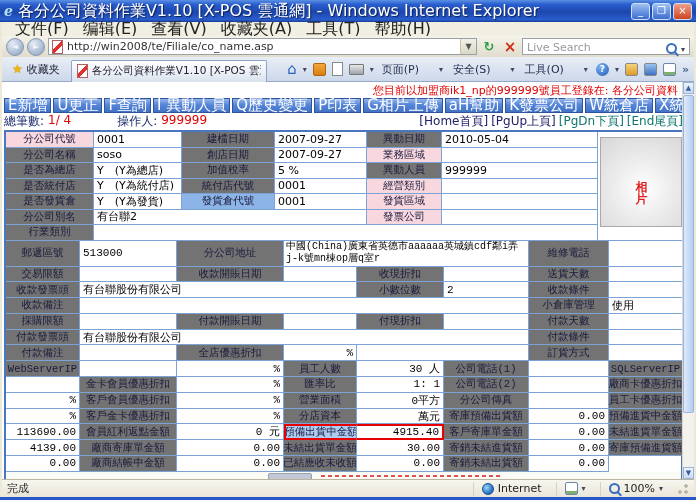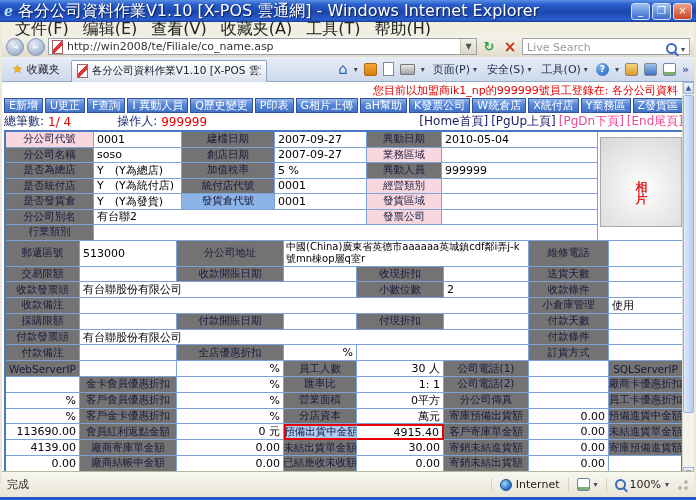--- a/index.html
+++ b/index.html
@@ -57,42 +57,42 @@
   .tab{width:196px;height:22px;margin-left:4px;margin-top:3px;
     background:linear-gradient(#fefefe,#ecf0f6 55%,#d9e1ee);border:1px solid #8ea4c8;border-bottom:none;
     border-radius:2px 2px 0 0;display:flex;align-items:center;gap:4px;padding:0 5px;box-sizing:border-box}
   .tab-title{font-size:10.5px;color:#223;white-space:nowrap;overflow:hidden}
   .cmdbar{margin-left:auto;display:flex;align-items:center;gap:6px;padding-right:2px}
   .cico{display:flex;align-items:center;justify-content:center;height:20px;color:#2a62b8}
   .home-g{font-size:15px}
   .rss{width:11px;height:11px;border-radius:2px;background:linear-gradient(#f3a93c,#d87d10);border:1px solid #b06508}
   .sheet{width:9px;height:12px;background:#fff;border:1px solid #8a8a8a}
   .printer{width:13px;height:9px;background:linear-gradient(#e8e8e8,#9fa4ab);border:1px solid #777;border-radius:1px}
-  .cmd-txt{display:flex;align-items:center;gap:3px;font-size:11px;color:#1c2a4a;padding:0 2px;height:20px}
+  .cmd-txt{display:flex;align-items:center;gap:20px;font-size:11px;color:#1c2a4a;padding:0 2px;height:20px}
   .help{width:13px;height:13px;border-radius:50%;background:radial-gradient(circle at 35% 30%,#7db4ee,#1f5bb8);
     color:#fff;font-size:9px;display:flex;align-items:center;justify-content:center;font-weight:bold}
   .sq{width:11px;height:11px;border-radius:2px;border:1px solid #888}
   .sq.a{background:linear-gradient(#f7d37c,#dc9a28)}
   .sq.b{background:linear-gradient(#9cc2ee,#3c72c4)}
   .sq.c{background:#fff;border:1px solid #6c86aa;box-shadow:inset 0 -3px 0 #7fae6e}
   .chev{color:#44618f;font-size:11px;font-weight:bold}
 
   
   .page{position:absolute;top:82px;left:2px;right:2px;bottom:21px;background:#fff;overflow:hidden}
   .loginmsg{position:absolute;top:1px;left:0;right:16px;height:25px;text-align:right;
     color:#e00000;font-size:11px;line-height:15px;white-space:nowrap}
   .btnbar{position:absolute;top:16px;left:2px;width:679px;height:15px;display:flex;gap:2px;box-sizing:border-box}
   .tbtn{flex:1 1 auto;display:flex;align-items:center;justify-content:center;white-space:nowrap;
-    padding:0 3px;font-size:11px;color:#fff;
+    padding:0 3px;font-size:15px;color:#fff;
     background:linear-gradient(#93b5ec,#5585d8 45%,#4272c4);border:1px solid #30549c;box-sizing:border-box}
-  .recordbar{position:absolute;top:31px;left:2px;width:679px;height:17px;display:flex;align-items:center;font-size:12px;color:#1b2d6e}
+  .recordbar{position:absolute;top:31px;left:2px;width:679px;height:17px;display:flex;align-items:flex-start;font-size:12px;color:#1b2d6e}
   .redval{color:#e00000;margin-left:4px}
   .op{margin-left:46px}
   .paging{margin-left:auto;display:flex;gap:3px}
-  .pagelink{font-size:12px;color:#ec4899}
+  .pagelink{font-size:12px;color:#0f766e}
   .pagelink.dark{color:#20206a}
 
   
   .formtable{position:absolute;top:48px;left:2px;width:679px;border:2px solid #4a77c0;border-bottom:none;box-sizing:border-box;background:#fff}
   .grid{display:grid}
   .cell{border-right:1px solid #7ca3d6;border-bottom:1px solid #7ca3d6;display:flex;align-items:center;
     padding:0 3px;font-size:10.5px;overflow:hidden;white-space:nowrap;box-sizing:border-box;color:#1a1a3c}
   .L,.Lp,.Ld,.LR{justify-content:center}
   .L{background:#737373}
   .Lp{background:#f8d7de}
@@ -115,23 +115,23 @@
   
   .vscroll{position:absolute;top:0;right:0;width:11px;bottom:0;background:#f3f2ec;border-left:1px solid #dcd9c8}
   .varrow{position:absolute;left:0;width:11px;height:12px;background:linear-gradient(#eef4fd,#c8daf4);
     border:1px solid #9ab4dc;box-sizing:border-box;color:#3a5c9c;font-size:7px;line-height:10px;text-align:center}
   .varrow.up{top:0}
   .varrow.dn{bottom:0}
   .vthumb{position:absolute;left:0;width:11px;top:13px;height:318px;border:1px solid #98b6e0;border-radius:2px;
     background:linear-gradient(90deg,#dfeafb,#b4cdf2);box-sizing:border-box}
 
   
-  .statusbar{position:absolute;left:2px;right:2px;bottom:3px;height:26px;
+  .statusbar{position:absolute;left:2px;right:2px;bottom:3px;height:18px;
     background:linear-gradient(#f7f6ef,#e9e6d8);border-top:1px solid #b8b4a0;
-    display:flex;align-items:center;font-size:11px;color:#222;padding:0 5px;box-sizing:border-box;}
+    display:flex;align-items:center;font-size:11px;color:#222;padding:0 5px;box-sizing:border-box;gap:6px}
   .sspacer{flex:1}
   .sseg{display:flex;align-items:center;gap:4px;border-left:1px solid #d6d2be;padding:0 8px;height:14px}
   .globe{width:12px;height:12px;border-radius:50%;background:radial-gradient(circle at 35% 35%,#9fd8f2,#2e7acc 60%,#1a4f9c);border:1px solid #1a4f8c;box-sizing:border-box}
   .grip{width:12px;height:12px;background:
     radial-gradient(circle at 9px 3px,#b9b5a2 1.5px,transparent 2px),
     radial-gradient(circle at 9px 9px,#b9b5a2 1.5px,transparent 2px),
     radial-gradient(circle at 3px 9px,#b9b5a2 1.5px,transparent 2px)}
 </style>
 </head>
 <body>
@@ -282,21 +282,21 @@
         <div class="cell V">0001</div>
         <div class="cell Lp">發貨區域</div>
         <div class="cell V"></div>
         <div class="cell L">分公司別名</div>
         <div class="cell V" style="grid-column: span 3;">有台聯2</div>
         <div class="cell Lp">發票公司</div>
         <div class="cell V"></div>
         <div class="cell L">行業類別</div>
         <div class="cell V" style="grid-column: span 5;"></div>
       </div>
-    <div class="grid" id="sec2" style="grid-template-columns: 74px 97px 107px 73px 87px 85px 80px 74px; grid-template-rows: 26px 15.8px 15.8px 15.8px 15.8px 15.8px 15.8px 15.8px 15.8px 15.8px 15.8px 15.8px 15.8px 15.8px;">
+    <div class="grid" id="sec2" style="grid-template-columns: 74px 97px 107px 73px 87px 85px 80px 74px; grid-template-rows: 26px 15.8px 15.8px 15.8px 15.8px 15.8px 15.8px 15.8px 15.8px 15.8px 15.8px 15.8px 15.8px 15.8px; font-family: Liberation Mono, monospace;">
         <div class="cell L">郵遞區號</div>
         <div class="cell V">513000</div>
         <div class="cell L">分公司地址</div>
         <div class="cell Va" style="grid-column: span 3;">中國(China)廣東省英德市aaaaaa英城鎮cdf鄰i弄j-k號mn棟op層q室r</div>
         <div class="cell L">維修電話</div>
         <div class="cell V"></div>
         <div class="cell L">交易限額</div>
         <div class="cell V"></div>
         <div class="cell L">收款開賬日期</div>
         <div class="cell V"></div>

